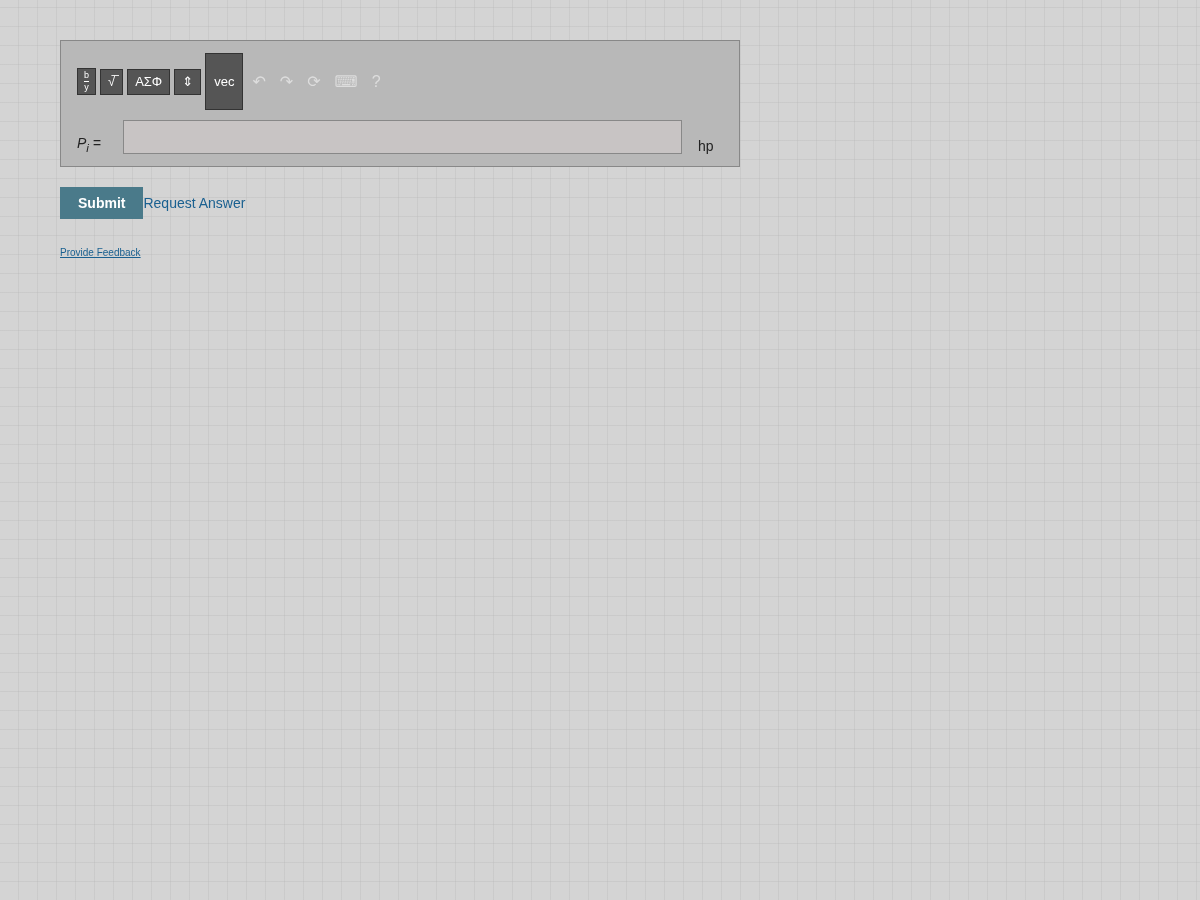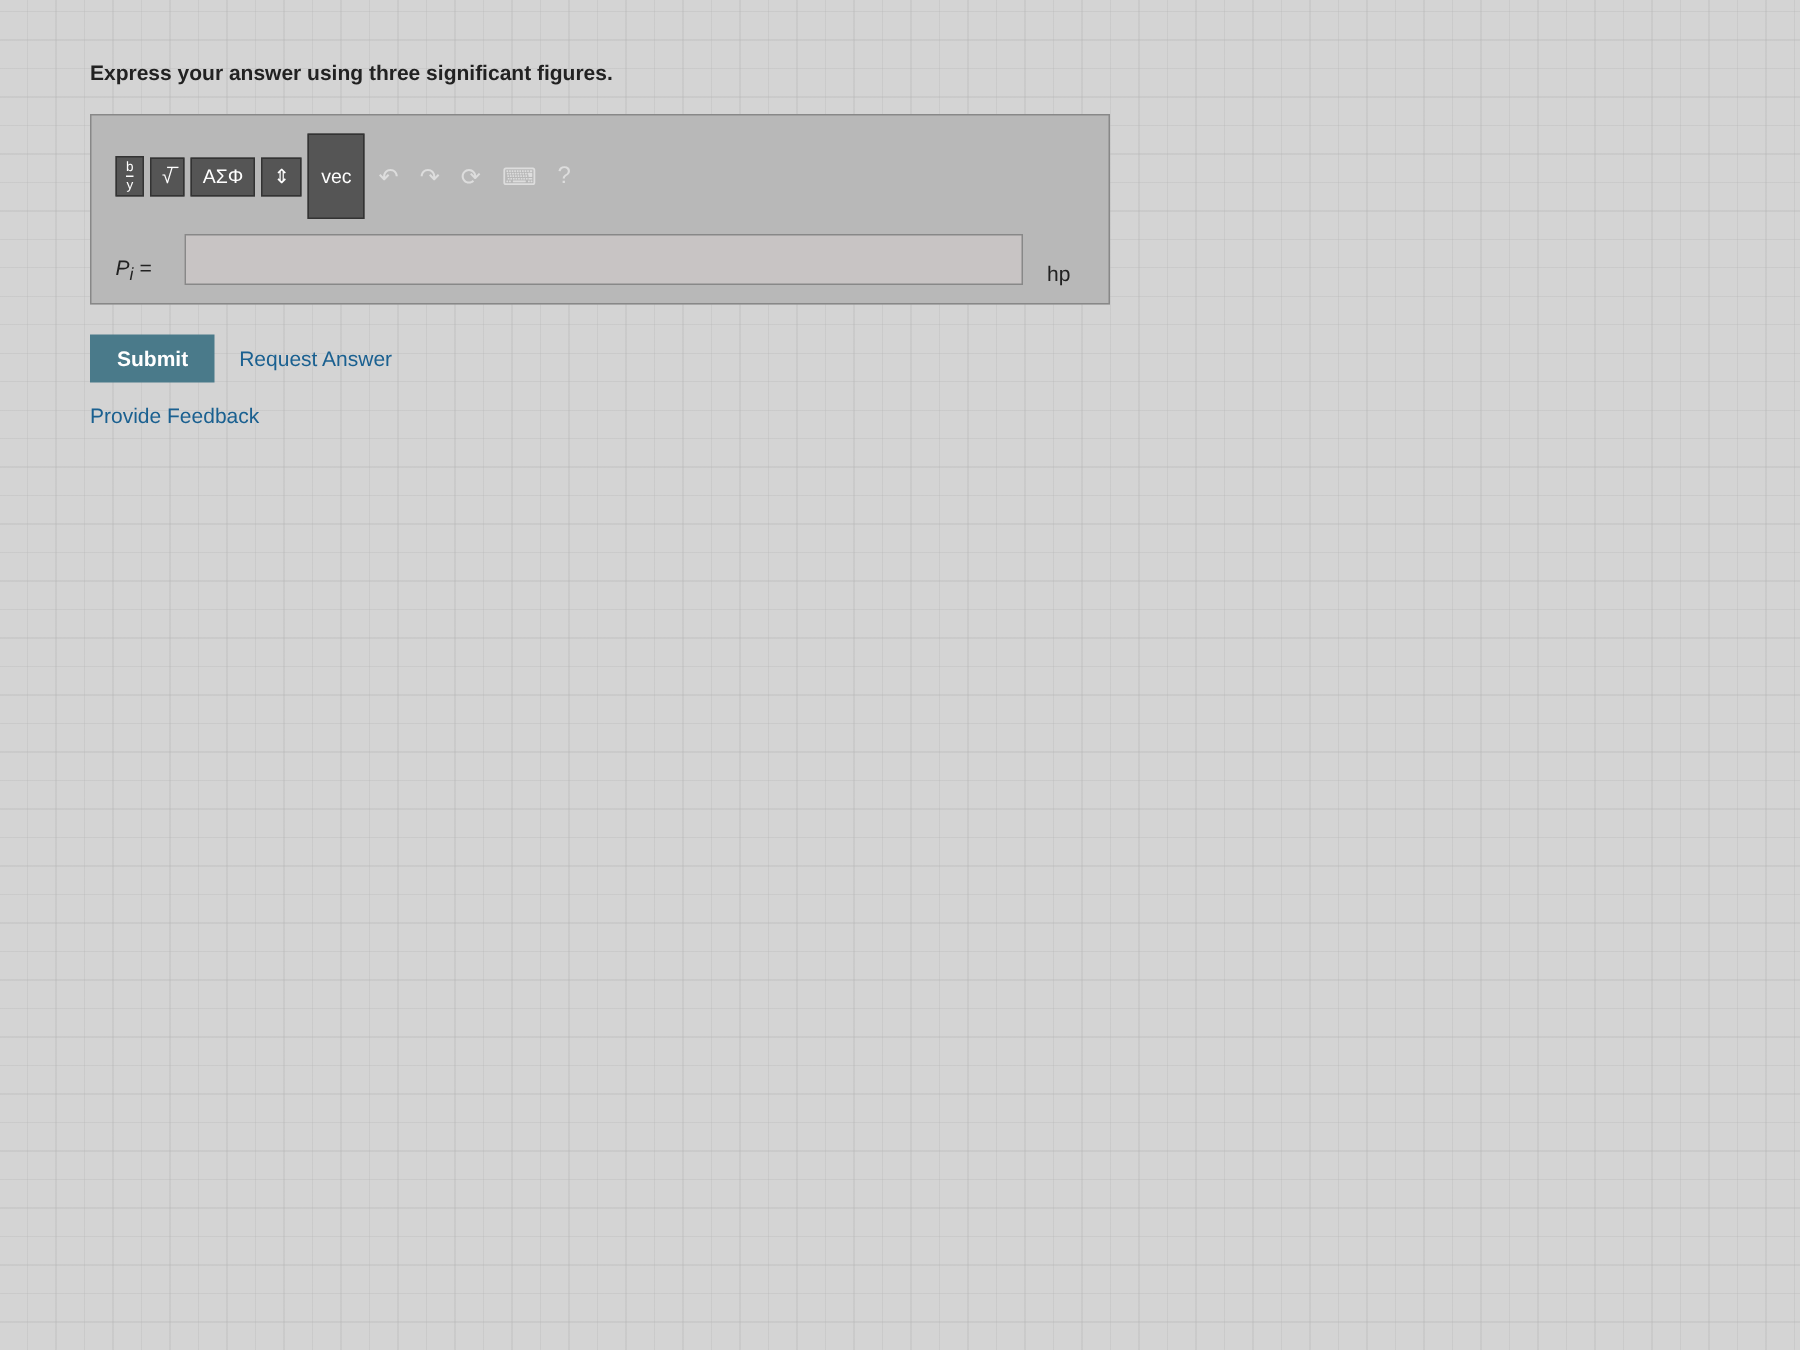--- a/index.html
+++ b/index.html
@@ -148,21 +148,20 @@
 
     .unit-label {
       font-size: 14px;
       color: #222;
       min-width: 25px;
     }
 
     .actions-row {
       display: flex;
       align-items: center;
-      gap: 16px;
       margin-top: 20px;
     }
 
     .submit-btn {
       background-color: #4a7a8a;
       color: #fff;
       border: none;
       padding: 8px 18px;
       font-size: 14px;
       font-weight: bold;
@@ -172,24 +171,25 @@
     .request-answer-link {
       color: #1a6090;
       font-size: 14px;
       cursor: pointer;
       background: none;
       border: none;
     }
 
     .provide-feedback-link {
       color: #1a6090;
-      font-size: 14px;
+      text-decoration: underline;
+      font-size: 10px;
       cursor: pointer;
       display: inline-block;
-      margin-top: 14px;
+      margin-top: 28px;
       background: none;
       border: none;
     }
 
     
     .frac-icon {
       display: inline-flex;
       flex-direction: column;
       align-items: center;
       font-size: 9px;
@@ -201,21 +201,20 @@
 </head>
 <body>
 
 <div class="main-content">
 
   
 
   
 
   
-  <p class="bold-instruction">Express your answer using three significant figures.</p>
 
   
   <div class="answer-box">
     
     <div class="toolbar">
 
       <button class="toolbar-btn fraction-btn" title="Fraction">
         <span class="frac-icon">
           <span class="top">b</span>
           <span class="bot">y</span>

